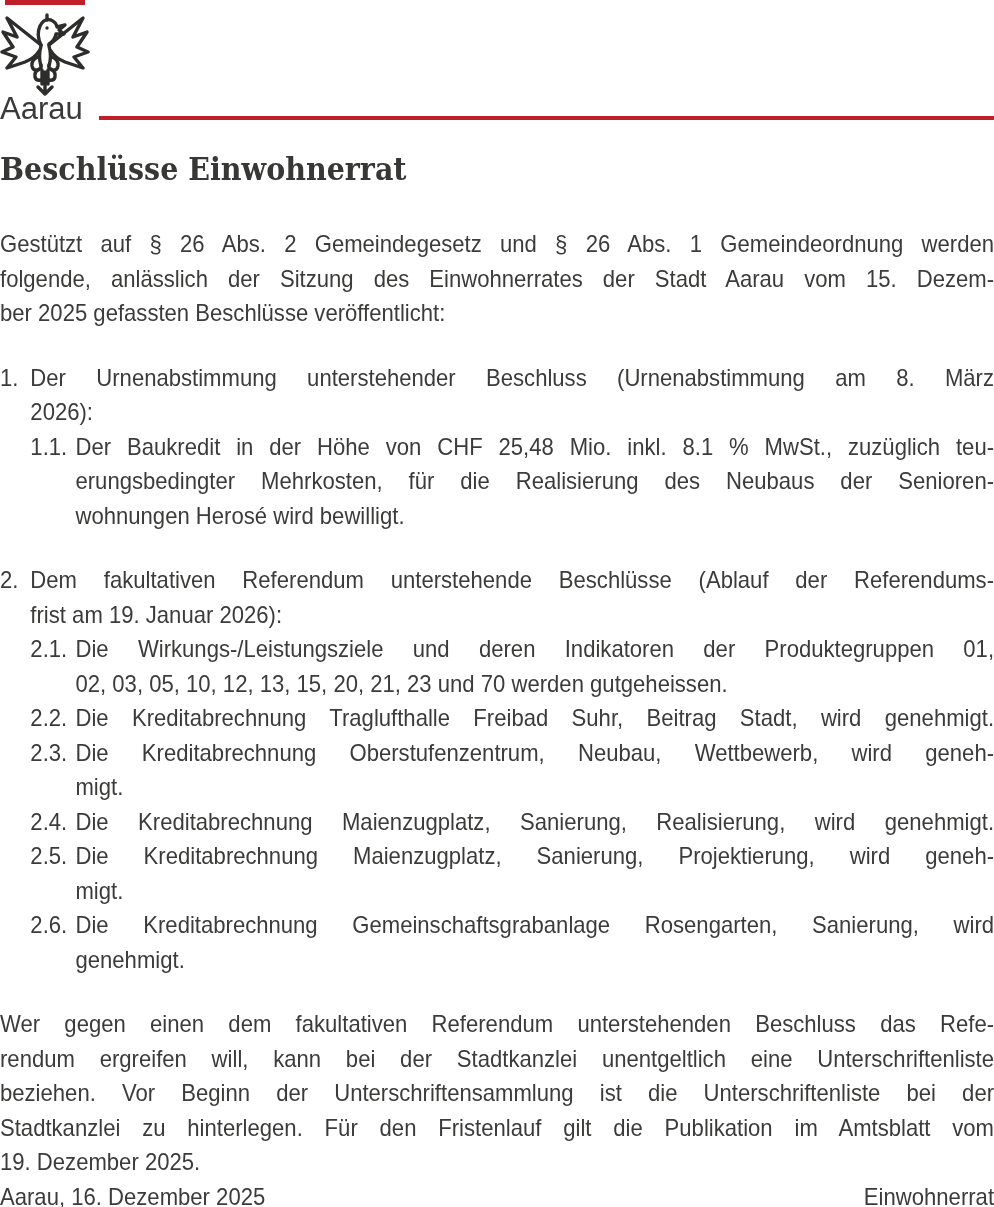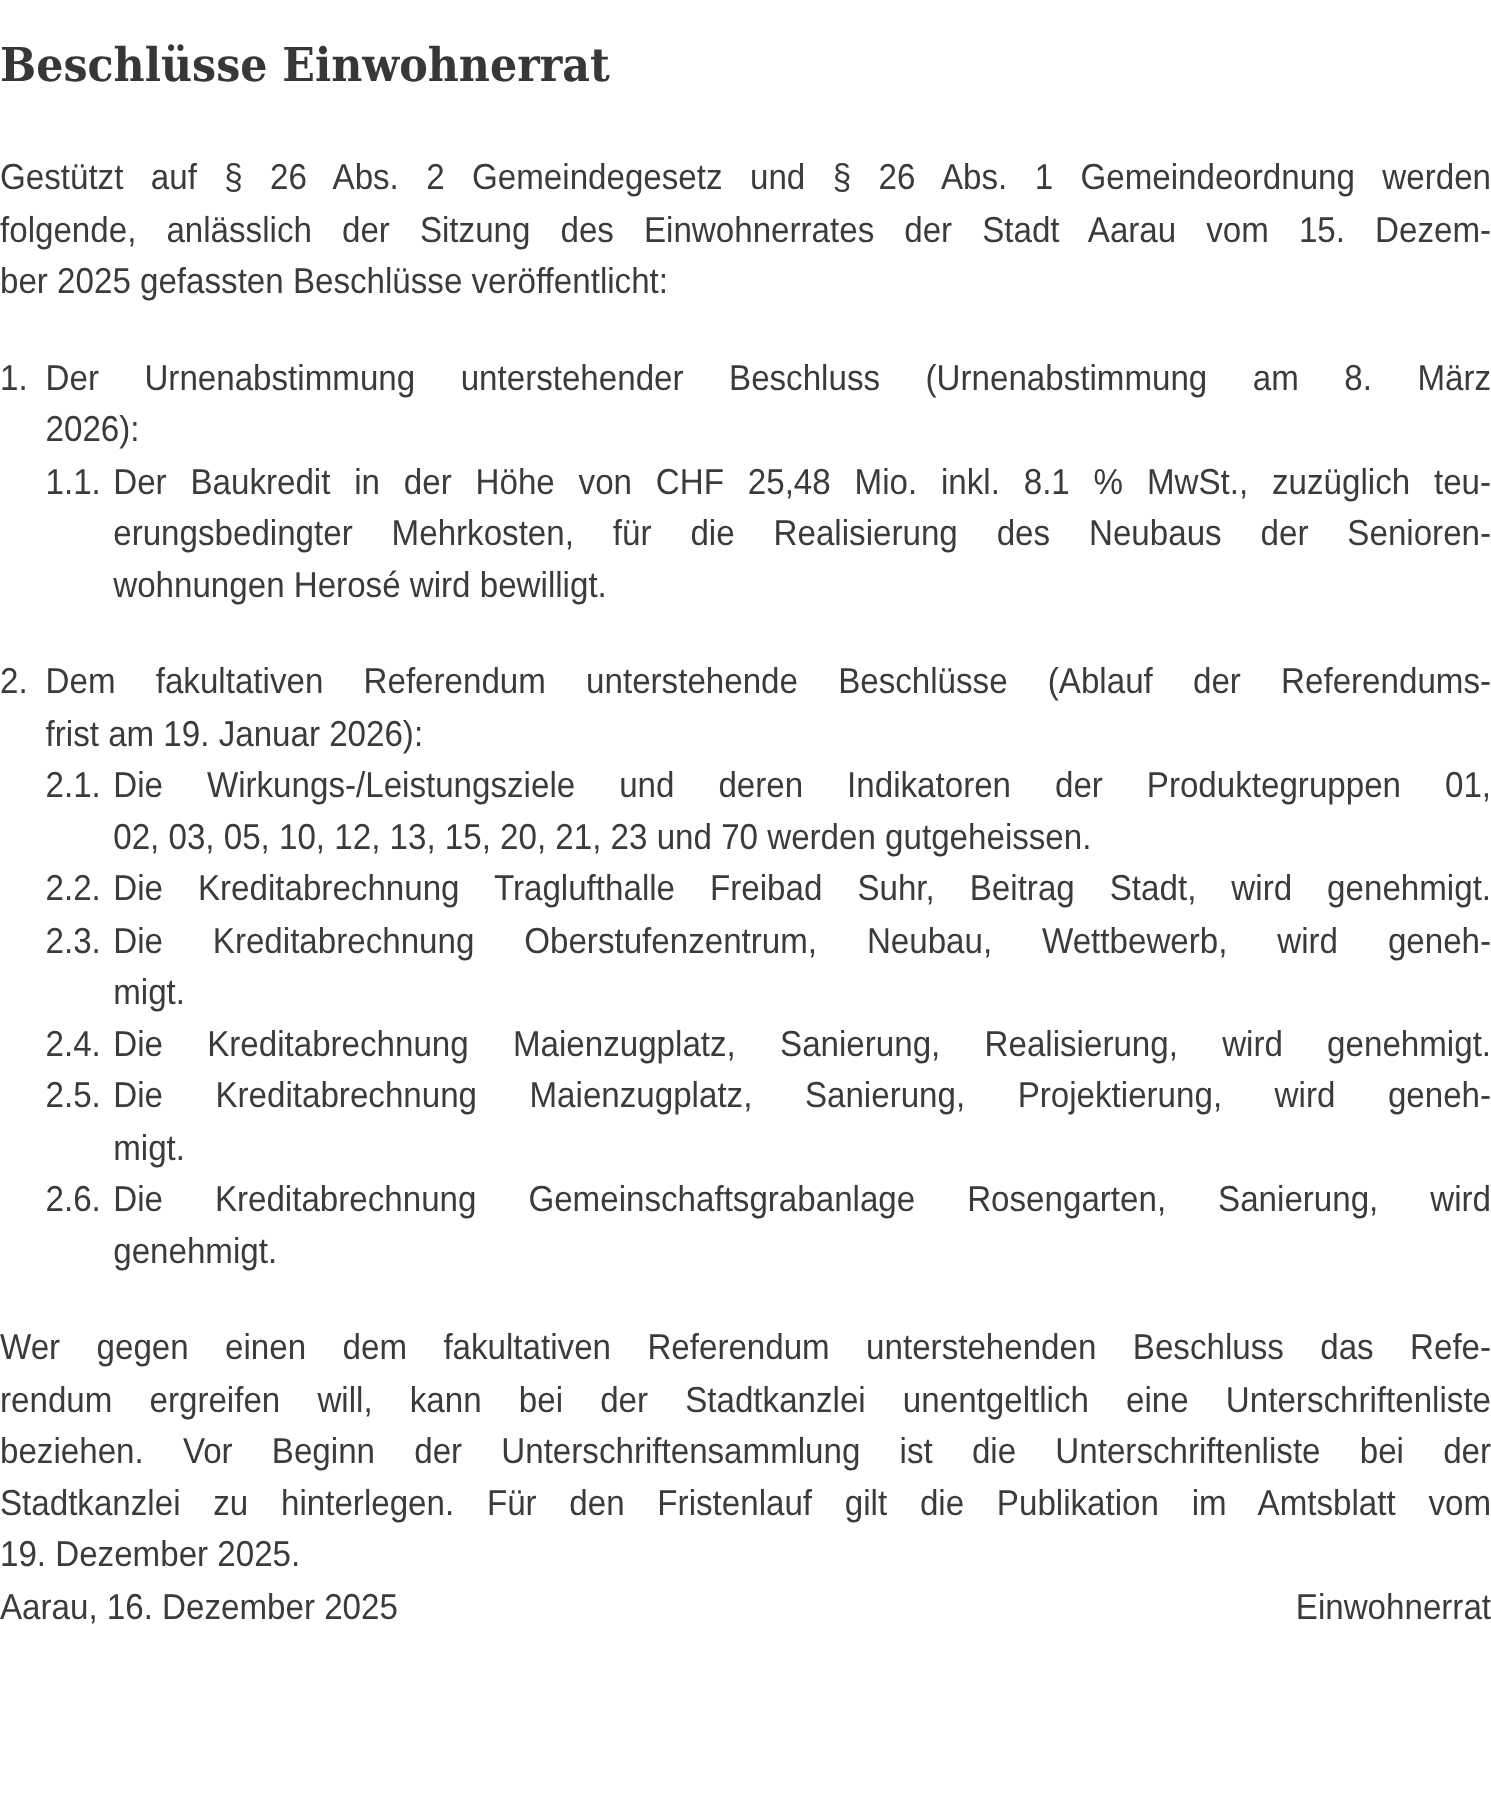--- a/index.html
+++ b/index.html
@@ -38,20 +38,40 @@
   .li .txt { flex:1 1 auto; min-width:0; }
   .li.lv2 { padding-left:33px; }
   .li.lv2 .marker { flex:0 0 49px; }
   .footer-line { display:flex; justify-content:space-between; }
 </style>
 </head>
 <body>
 
 <div class="page">
 
+  <header class="logo-block">
+    <div class="logo-bar"></div>
+    <svg class="eagle" width="90" height="86" viewBox="0 0 90 86" aria-hidden="true">
+      <g fill="none" stroke="#2d2d2c" stroke-width="3.4" stroke-linecap="round" stroke-linejoin="round">
+        <path d="M41 34 L7 7 L17 26 L3 21 L13 36 L2 41 L16 46 L7 57 L25 51 Q35 47 39 40"></path>
+        <path d="M49 34 L83 7 L73 26 L87 21 L77 36 L88 41 L74 46 L83 57 L65 51 Q55 47 51 40"></path>
+        <path d="M41 34 Q36 24 40 15 Q44 7 51 9 Q56 11 57 16 L65 14 L59 19 L64 23 L56 23 Q55 29 49 33"></path>
+        <path d="M47 9 L47 4"></path>
+        <path d="M41 35 Q38 45 41 55 M49 35 Q52 45 49 55"></path>
+        <path d="M38 46 Q31 49 32 55 Q33 60 38 59 Q42 58 41 54"></path>
+        <path d="M52 46 Q59 49 58 55 Q57 60 52 59 Q48 58 49 54"></path>
+        <path d="M39 58 Q34 61 35 66 Q36 70 41 69 Q44 68 43 64"></path>
+        <path d="M51 58 Q56 61 55 66 Q54 70 49 69 Q46 68 47 64"></path>
+        <path d="M42 59 L42 73 M48 59 L48 73 M45 61 L45 83 M45 83 L38 76 M45 83 L52 76"></path>
+      </g>
+      <circle cx="47" cy="17" r="1.7" fill="#2d2d2c"></circle>
+    </svg>
+    <div class="logo-city">Aarau</div>
+    <div class="header-rule"></div>
+  </header>
 
   <main class="doc">
 
     <h1 class="doc-title">Beschlüsse Einwohnerrat</h1>
 
     <p class="para">
       <span class="line j">Gestützt auf § 26 Abs. 2 Gemeindegesetz und § 26 Abs. 1 Gemeindeordnung werden</span>
       <span class="line j">folgende, anlässlich der Sitzung des Einwohnerrates der Stadt Aarau vom 15. Dezem-</span>
       <span class="line l">ber 2025 gefassten Beschlüsse veröffentlicht:</span>
     </p>

